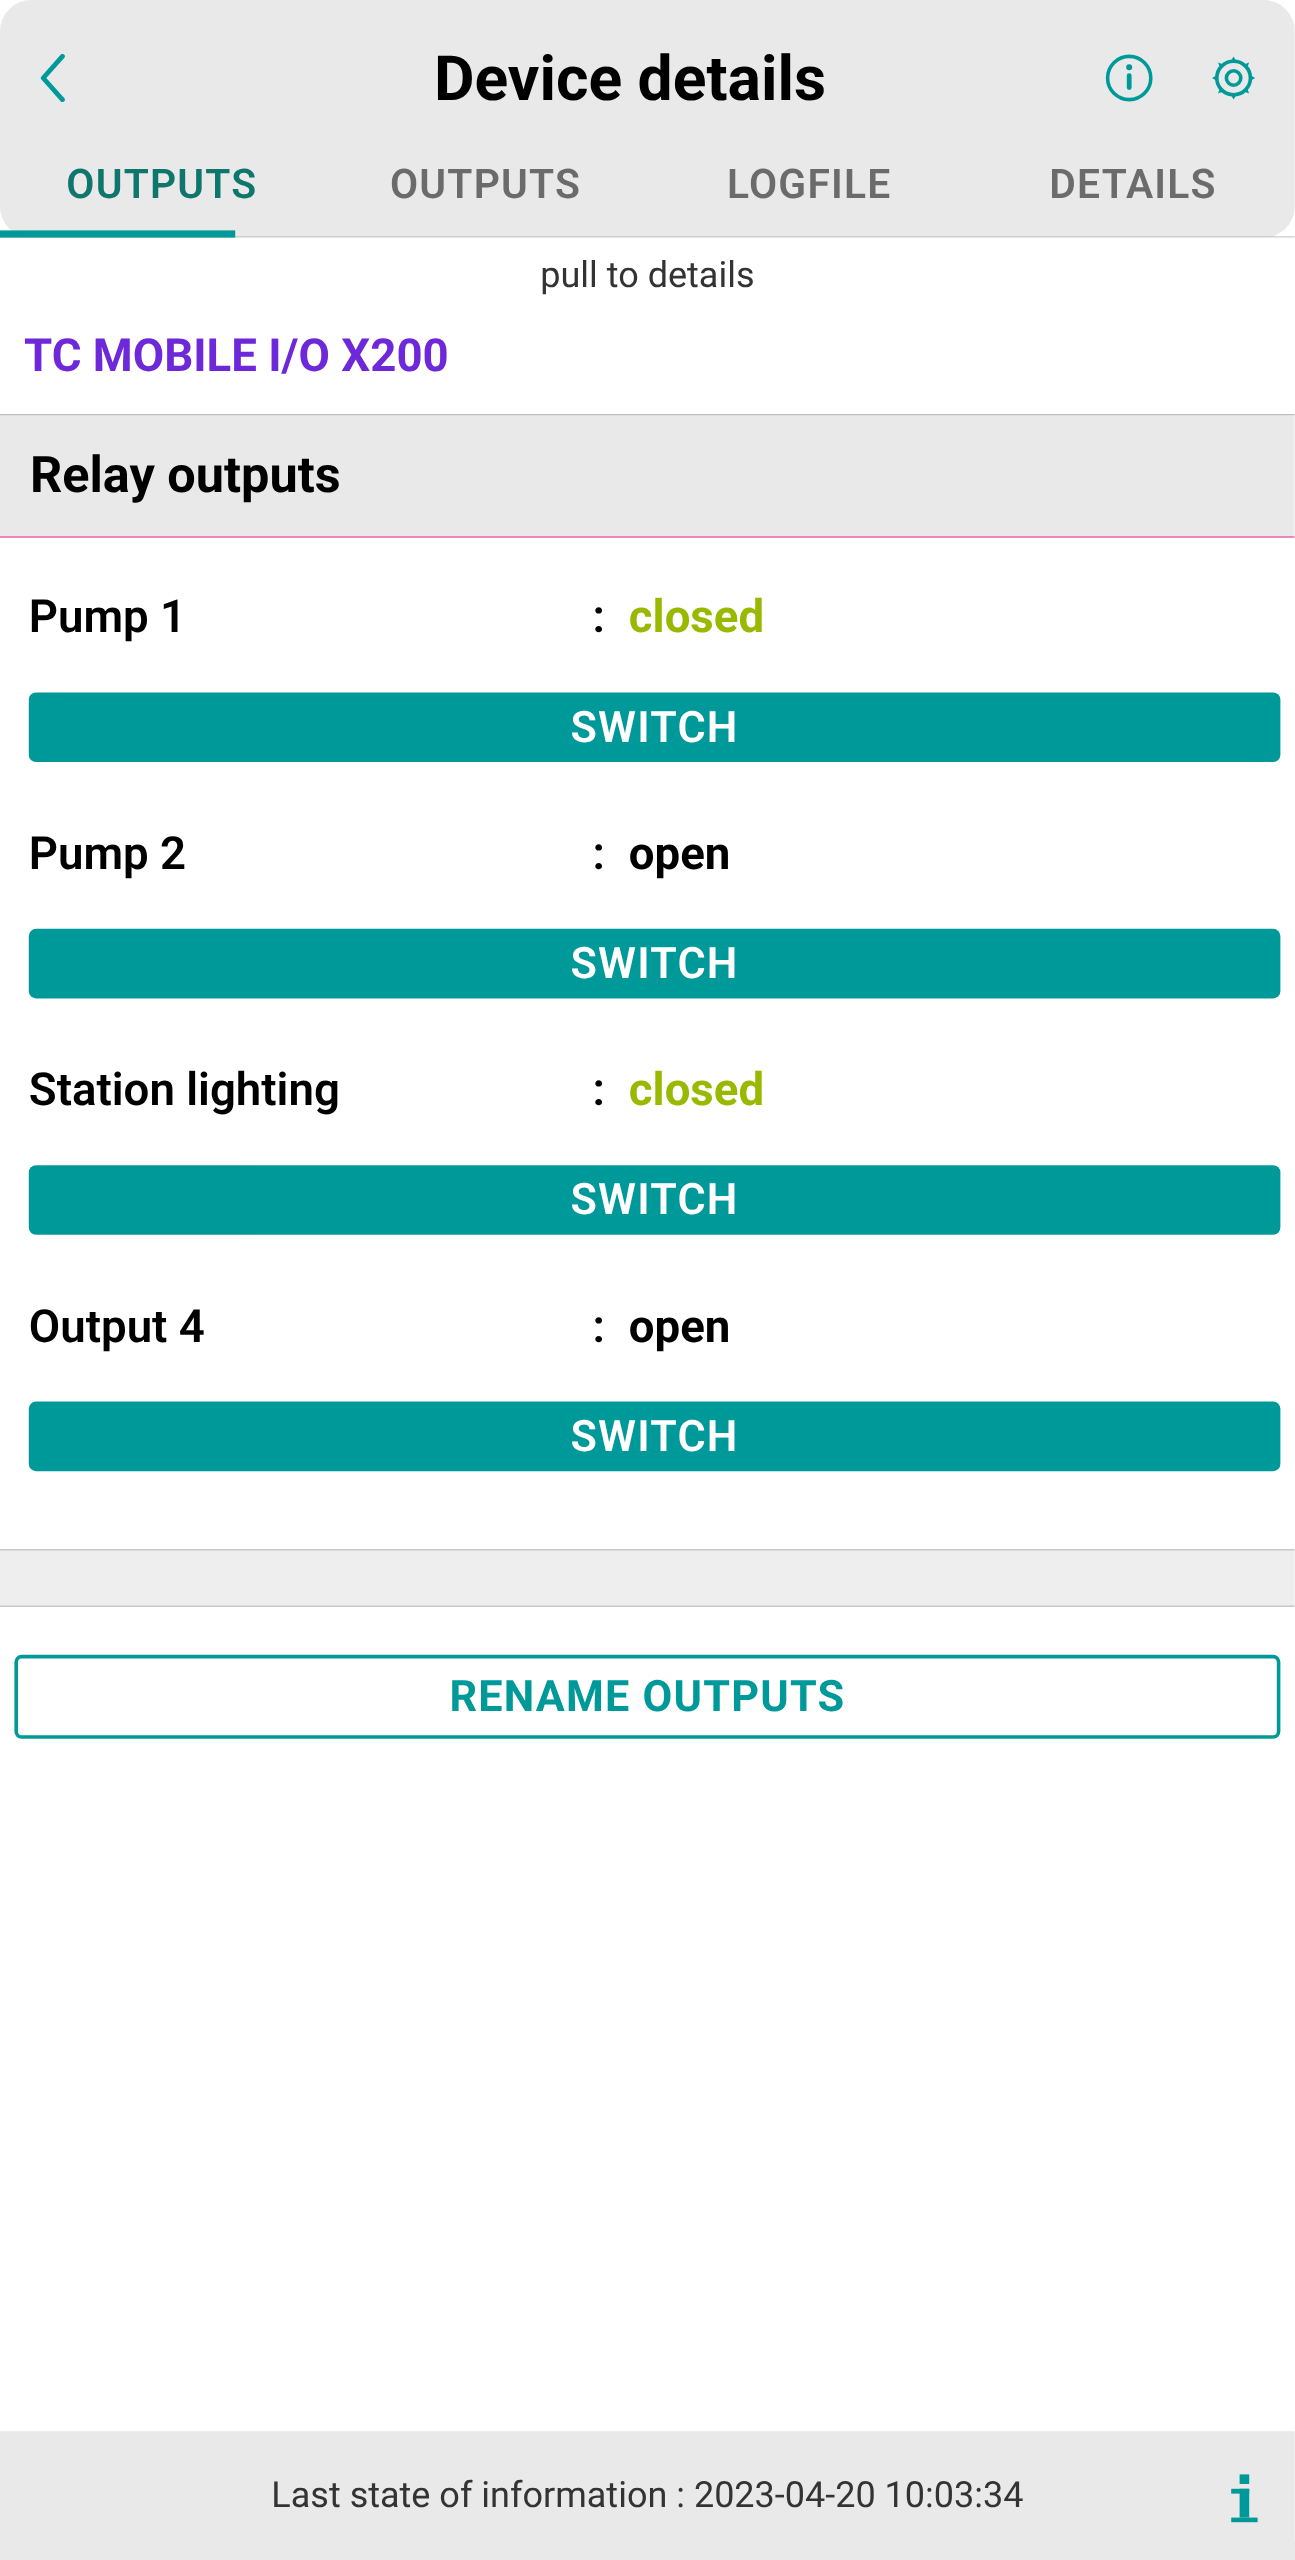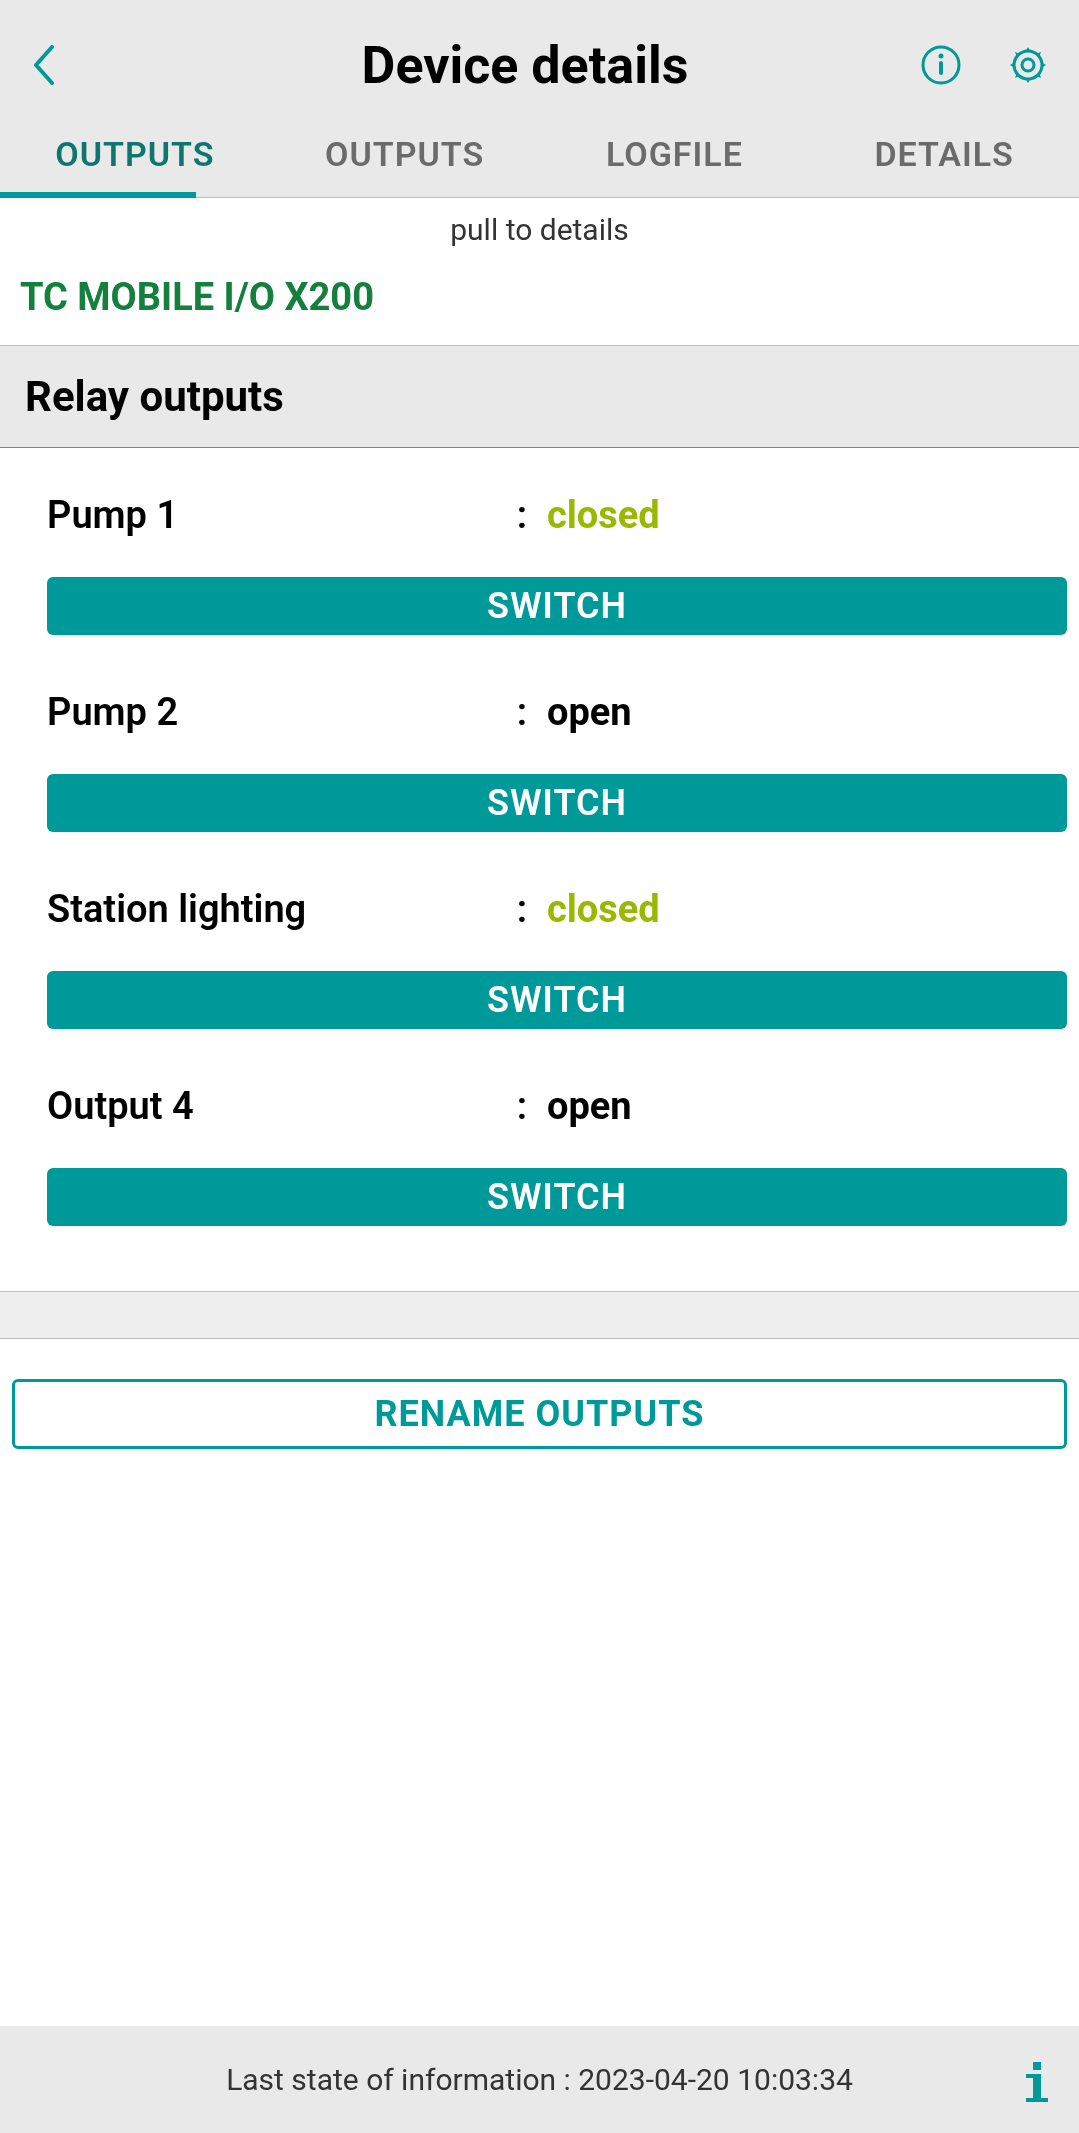--- a/index.html
+++ b/index.html
@@ -13,20 +13,21 @@
   .screen {
     display: flex;
     flex-direction: column;
     width: 100%;
     height: 100%;
   }
   
   .header {
     background: #e9e9e9;
     padding-top: 20px;
+    border-radius: 26px;
   }
   .header-top {
     display: flex;
     align-items: center;
     height: 90px;
     padding: 0 30px;
   }
   .back-icon {
     width: 60px;
     display: flex;
@@ -86,35 +87,34 @@
   }
   .pull-refresh {
     text-align: center;
     font-size: 30px;
     color: #333;
     padding: 14px 0 20px 0;
   }
   .device-name {
     font-size: 38px;
     font-weight: 700;
-    color: #15803d;
+    color: #6d28d9;
     padding: 8px 20px 26px 20px;
   }
   .section-header {
     background: #e9e9e9;
     border-top: 1px solid #bdbdbd;
     border-bottom: 1px solid #ec4899;
     padding: 26px 25px;
     font-size: 42px;
     font-weight: 700;
     color: #000;
   }
   .output-item {
     padding: 45px 12px 10px 24px;
-    margin-left: 23px;
   }
   .output-row {
     display: flex;
     align-items: baseline;
     font-size: 38px;
     font-weight: 600;
     color: #000;
     padding-bottom: 40px;
   }
   .output-label { width: 460px; }

